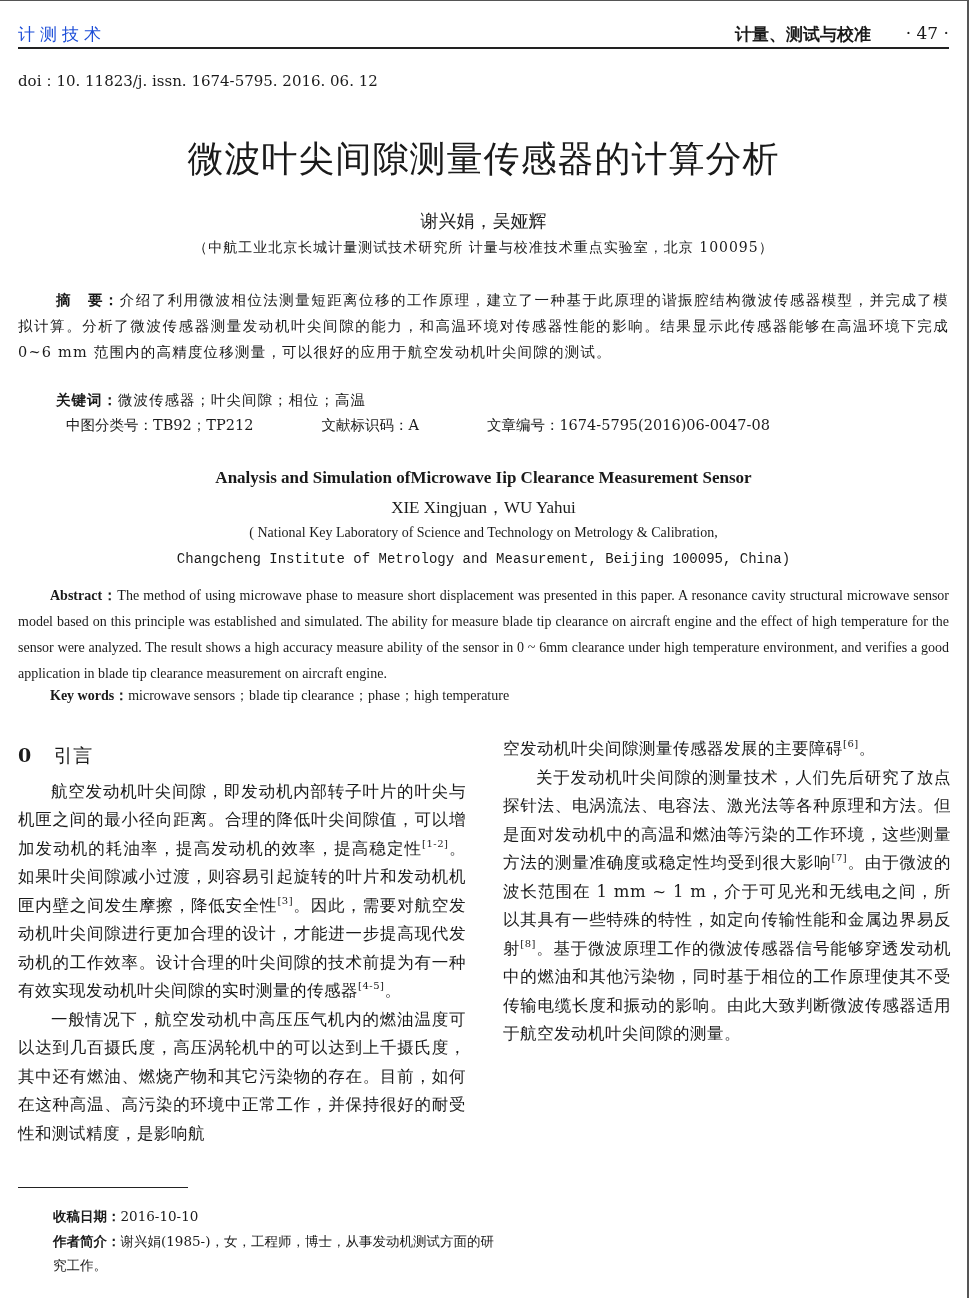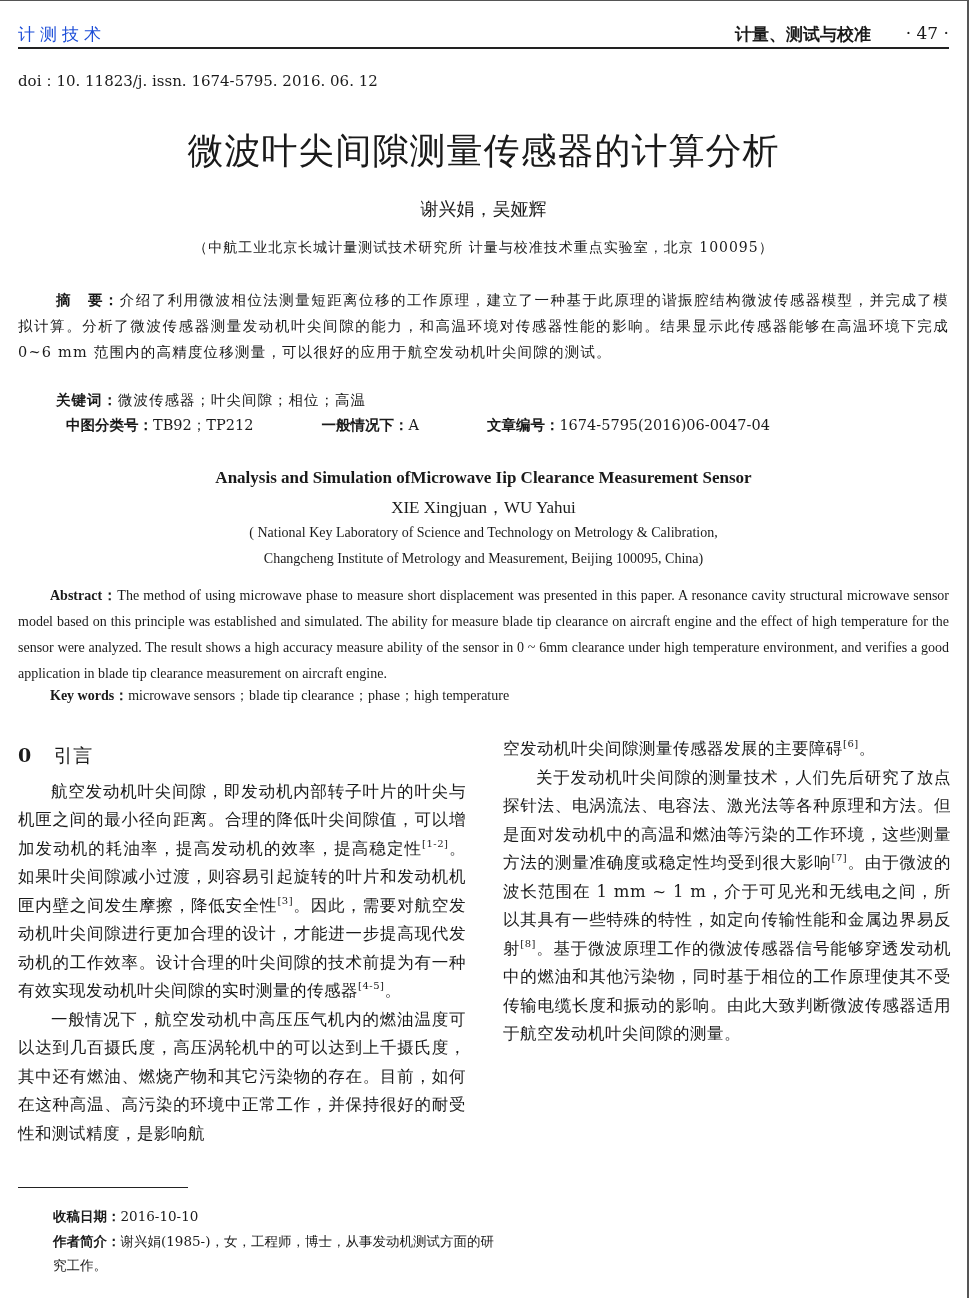--- a/index.html
+++ b/index.html
@@ -9,33 +9,33 @@
     box-sizing: border-box;
     border-top: 1px solid #555; border-right: 2px solid #555;
   }
   .abs { position: absolute; }
   .header-left { left: 18px; top: 22px; font-size: 17px; letter-spacing: 5px; color: #1d4ed8; }
   .header-right { right: 96px; top: 22px; font-size: 17px; font-family: "DejaVu Sans", sans-serif; font-weight: bold; }
   .header-page { right: 18px; top: 22px; font-size: 17px; }
   .header-rule { left: 18px; right: 18px; top: 46px; height: 0; border-top: 2px solid #222; }
   .doi { left: 18px; top: 71px; font-size: 15px; }
   .title { left: 0; right: 0; top: 126px; text-align: center; font-family: "DejaVu Sans", sans-serif; font-size: 36px; font-weight: normal; letter-spacing: 1px; }
-  .authors { left: 0; right: 0; top: 196px; text-align: center; font-size: 18px; }
+  .authors { left: 0; right: 0; top: 208px; text-align: center; font-size: 18px; }
   .affil { left: 0; right: 0; top: 238px; text-align: center; font-size: 14px; letter-spacing: 1px; }
   .abstract-cn { left: 18px; right: 18px; top: 286px; font-size: 14.5px; line-height: 26px; text-align: justify; letter-spacing: 1.2px; }
   .abstract-cn .lbl { font-family: "DejaVu Sans", sans-serif; font-weight: bold; margin-left: 38px; }
   .kw-cn { left: 56px; top: 390px; font-size: 14.5px; letter-spacing: 1px; }
   .cls-line { left: 56px; top: 415px; font-size: 14.5px; }
-  .cls-line .lbl { font-family: "DejaVu Sans", sans-serif; font-weight: bold; padding-left: 10px; }
+  .cls-line .lbl { font-family: "DejaVu Sans", sans-serif; font-weight: normal; padding-left: 10px; }
   .cls-line span.gap { display: inline-block; width: 58px; }
   .kw-cn .lbl { font-family: "DejaVu Sans", sans-serif; font-weight: bold; }
   .title-en { left: 0; right: 0; top: 467px; text-align: center; font-family: "Liberation Serif", serif; font-size: 17px; font-weight: bold; }
   .authors-en { left: 0; right: 0; top: 495px; text-align: center; font-family: "Liberation Serif", serif; font-size: 17px; }
   .affil-en1 { left: 0; right: 0; top: 524px; text-align: center; font-family: "Liberation Serif", serif; font-size: 14px; }
-  .affil-en2 { left: 0; right: 0; top: 550px; text-align: center; font-family: Liberation Serif, serif; font-size: 14px; }
+  .affil-en2 { left: 0; right: 0; top: 550px; text-align: center; font-family: Liberation Mono, monospace; font-size: 14px; }
   .abstract-en { left: 18px; right: 18px; top: 582px; font-family: "Liberation Serif", serif; font-size: 14px; line-height: 26px; text-align: justify; }
   .abstract-en .lbl { font-weight: bold; margin-left: 32px; }
   .kw-en { left: 50px; top: 686px; font-family: "Liberation Serif", serif; font-size: 14px; }
   .kw-en .lbl { font-weight: bold; }
   .col { top: 740px; width: 448px; font-size: 16.5px; line-height: 28.5px; text-align: justify; letter-spacing: 0.5px; }
   .col-left { left: 18px; }
   .col-right { left: 503px; top: 734px; }
   .sec-head { font-family: "DejaVu Sans", sans-serif; font-size: 19px; margin-bottom: 8px; }
   .sec-head .num { font-family: "DejaVu Serif", serif; font-weight: bold; margin-right: 22px; }
   .col p { margin: 0; text-indent: 2em; }
@@ -50,32 +50,32 @@
 </head>
 <body>
 
 <div class="abs header-left">计测技术</div>
 <div class="abs header-right">计量、测试与校准</div>
 <div class="abs header-page">· 47 ·</div>
 <div class="abs header-rule"></div>
 
 <div class="abs doi">doi：10. 11823/j. issn. 1674-5795. 2016. 06. 12</div>
 
-<h1 class="abs title" style="margin:0">微波叶尖间隙测量传感器的计算分析</h1>
+<h1 class="abs title" style="margin:8px">微波叶尖间隙测量传感器的计算分析</h1>
 <div class="abs authors">谢兴娟，吴娅辉</div>
 <div class="abs affil">（中航工业北京长城计量测试技术研究所 计量与校准技术重点实验室，北京 100095）</div>
 
 <div class="abs abstract-cn">
   <span class="lbl">摘　要：</span><span>介绍了利用微波相位法测量短距离位移的工作原理，建立了一种基于此原理的谐振腔结构微波传感器模型，并完成了模拟计算。分析了微波传感器测量发动机叶尖间隙的能力，和高温环境对传感器性能的影响。结果显示此传感器能够在高温环境下完成 0~6 mm 范围内的高精度位移测量，可以很好的应用于航空发动机叶尖间隙的测试。</span>
 </div>
 <div class="abs kw-cn">
   <span class="lbl">关键词：</span><span>微波传感器；叶尖间隙；相位；高温</span>
 </div>
 <div class="abs cls-line">
-  <span class="lbl">中图分类号：</span><span>TB92；TP212</span><span class="gap"></span><span class="lbl">一般情况下：</span><span>A</span><span class="gap"></span><span class="lbl">文章编号：</span><span>1674-5795(2016)06-0047-04</span>
+  <span class="lbl">中图分类号：</span><span>TB92；TP212</span><span class="gap"></span><span class="lbl">文献标识码：</span><span>A</span><span class="gap"></span><span class="lbl">文章编号：</span><span>1674-5795(2016)06-0047-08</span>
 </div>
 
 <div class="abs title-en">Analysis and Simulation ofMicrowave Iip Clearance Measurement Sensor</div>
 <div class="abs authors-en">XIE Xingjuan，WU Yahui</div>
 <div class="abs affil-en1">( National Key Laboratory of Science and Technology on Metrology &amp; Calibration,</div>
 <div class="abs affil-en2">Changcheng Institute of Metrology and Measurement, Beijing 100095, China)</div>
 
 <div class="abs abstract-en">
   <span class="lbl">Abstract：</span><span>The method of using microwave phase to measure short displacement was presented in this paper. A resonance cavity structural microwave sensor model based on this principle was established and simulated. The ability for measure blade tip clearance on aircraft engine and the effect of high temperature for the sensor were analyzed. The result shows a high accuracy measure ability of the sensor in 0 ~ 6mm clearance under high temperature environment, and verifies a good application in blade tip clearance measurement on aircraft engine.</span>
 </div>

